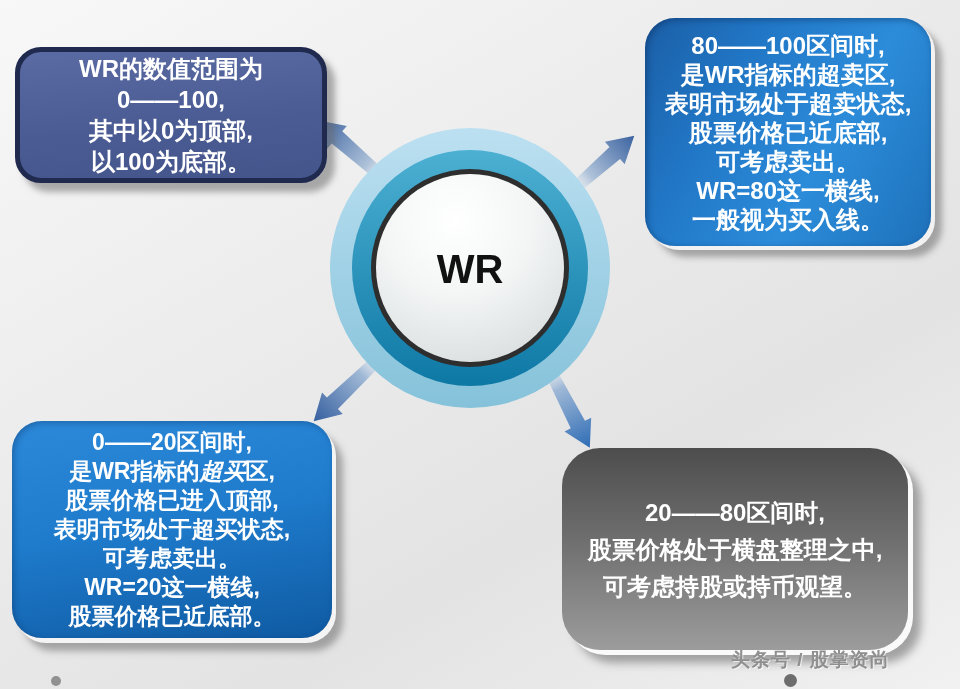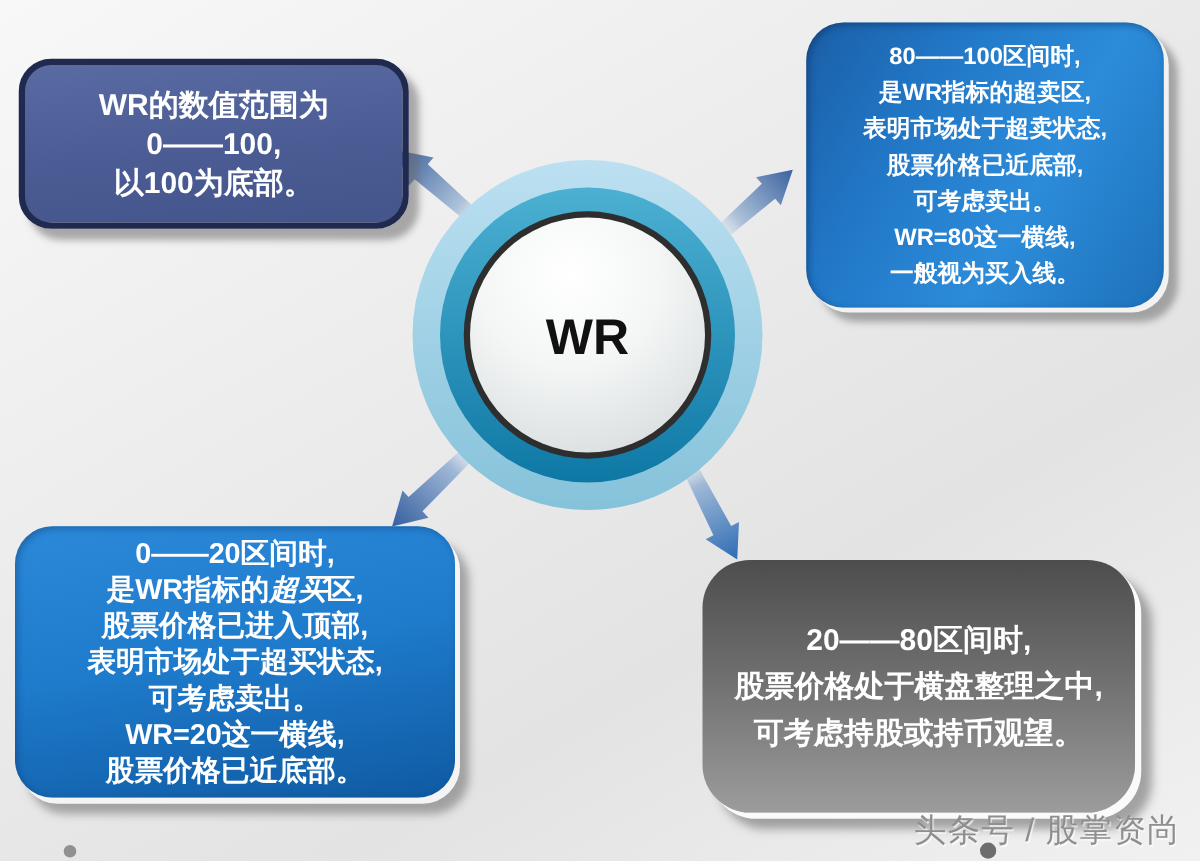--- a/index.html
+++ b/index.html
@@ -21,36 +21,36 @@
     background:linear-gradient(175deg,#5a6aa2 0%,#4b5c94 55%,#44558c 100%);
     border:5px solid #20294e;
     box-shadow:8px 9px 6px rgba(108,108,108,.55);
   }
   .box-tl .line{font-size:24px;line-height:31px;}
   .box-tr{
     left:645px;top:18px;width:286px;height:228px;border-radius:30px;
     background:linear-gradient(120deg,#1b5ea6 0%,#2177c6 30%,#2c8cda 62%,#1e71ba 100%);
     box-shadow:4px 4px 0 0 #f2f2f2,11px 11px 6px rgba(108,108,108,.55),inset 2px 2px 6px rgba(8,40,85,.45);
   }
-  .box-tr .line{font-size:19px;line-height:29px;}
+  .box-tr .line{font-size:24px;line-height:29px;}
   .box-bl{
-    left:12px;top:421px;width:352px;height:217px;border-radius:30px;
+    left:12px;top:421px;width:320px;height:217px;border-radius:30px;
     background:linear-gradient(170deg,#2c89d9 0%,#1f7ccd 45%,#0f5aa2 100%);
     box-shadow:4px 5px 0 0 #f4f4f4,11px 13px 7px rgba(108,108,108,.55),inset 2px 2px 6px rgba(8,40,85,.35);
   }
   .box-bl .line{font-size:23px;line-height:29px;}
   .box-br{
     left:562px;top:448px;width:346px;height:202px;border-radius:38px;
     background:linear-gradient(180deg,#4d4d4d 0%,#6e6e6e 45%,#9c9c9c 100%);
     box-shadow:5px 5px 0 0 #fafafa,13px 13px 8px rgba(88,88,88,.5);
   }
   .box-br .line{font-size:24px;line-height:37px;}
   #watermark{
     position:absolute;left:731px;top:647px;z-index:3;
-    font-size:26px;font-weight:normal;color:#8f8f8f;letter-spacing:1px;
+    font-size:19px;font-weight:bold;color:#8f8f8f;letter-spacing:1px;
     text-shadow:1px 1px 1px rgba(255,255,255,.75);white-space:nowrap;
   }
   .dot{position:absolute;border-radius:50%;z-index:4;}
   #dot-left{left:51px;top:676px;width:10px;height:10px;background:#919191;}
   #dot-right{left:784px;top:674px;width:13px;height:13px;background:#6d6d6d;}
 </style>
 </head>
 <body>
 
 <div id="canvas">
@@ -111,20 +111,21 @@
       <circle cx="470" cy="268" r="118" fill="url(#gTeal)"></circle>
       <circle cx="470" cy="268" r="99" fill="#2e2e2e"></circle>
       <circle cx="470" cy="268" r="94" fill="url(#gInner)"></circle>
       <text x="470" y="283" text-anchor="middle" font-family="Liberation Sans, DejaVu Sans, sans-serif" font-size="40" font-weight="bold" fill="#111111">WR</text>
     </g>
   </svg>
 
   <div class="box box-tl">
       <div class="line">WR的数值范围为</div>
       <div class="line">0——100,</div>
+      <div class="line">其中以0为顶部,</div>
       <div class="line">以100为底部。</div>
     </div>
 
   <div class="box box-tr">
       <div class="line">80——100区间时,</div>
       <div class="line">是WR指标的超卖区,</div>
       <div class="line">表明市场处于超卖状态,</div>
       <div class="line">股票价格已近底部,</div>
       <div class="line">可考虑卖出。</div>
       <div class="line">WR=80这一横线,</div>

